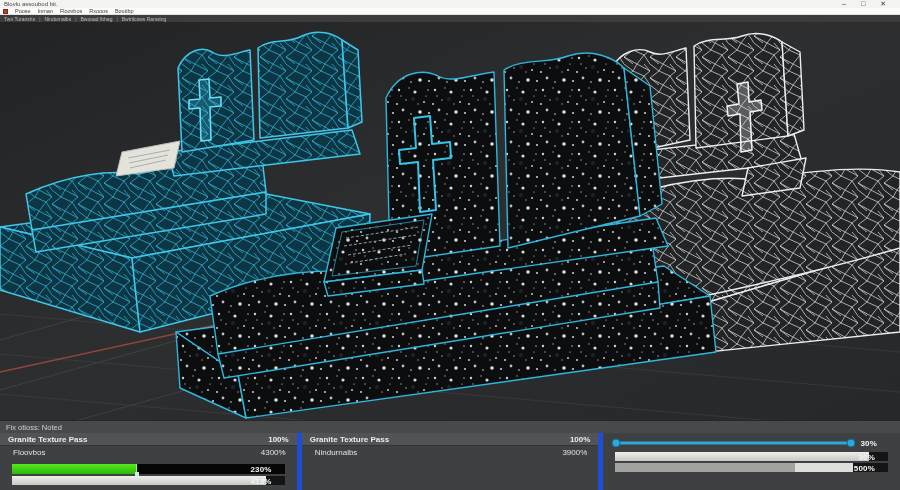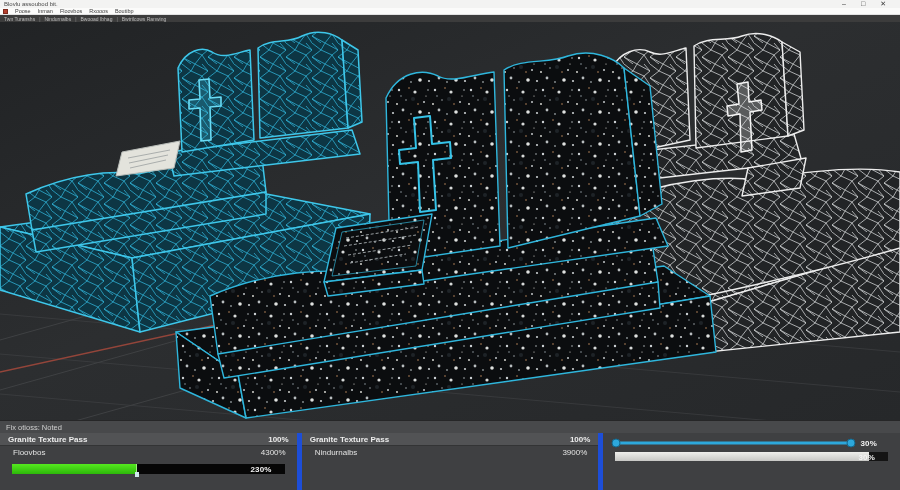--- a/index.html
+++ b/index.html
@@ -206,20 +206,24 @@
       <div class="p-row">
         <span>Floovbos</span>
         <span>4300%</span>
       </div>
       <div class="spacer"></div>
       <div class="bar">
         <div class="fill green" style="width: 46%;"></div>
         <div class="nub" style="left: 46%;"></div>
         <span class="bar-val">230%</span>
       </div>
+      <div class="bar b2">
+        <div class="fill light" style="width: 93%;"></div>
+        <span class="bar-val">413%</span>
+      </div>
     </section>
 
     <section class="panel">
       <div class="p-header">
         <span class="p-title">Granite Texture Pass</span>
         <span class="p-val">100%</span>
       </div>
       <div class="p-row">
         <span>Nindurnalbs</span>
         <span>3900%</span>
@@ -231,16 +235,21 @@
       <div class="slider">
         <div class="slider-track"></div>
         <div class="knob" style="left: 1%;"></div>
         <div class="knob" style="left: 86%;"></div>
         <span class="bar-val">30%</span>
       </div>
       <div class="bar b2">
         <div class="fill light" style="width: 93%;"></div>
         <span class="bar-val">30%</span>
       </div>
+      <div class="bar b2 seg-bar">
+        <div class="seg s1" style="width: 66%;"></div>
+        <div class="seg s2" style="width: 21%;"></div>
+        <span class="bar-val">500%</span>
+      </div>
     </section>
 
   </div>
 </div>
 
 </body></html>

